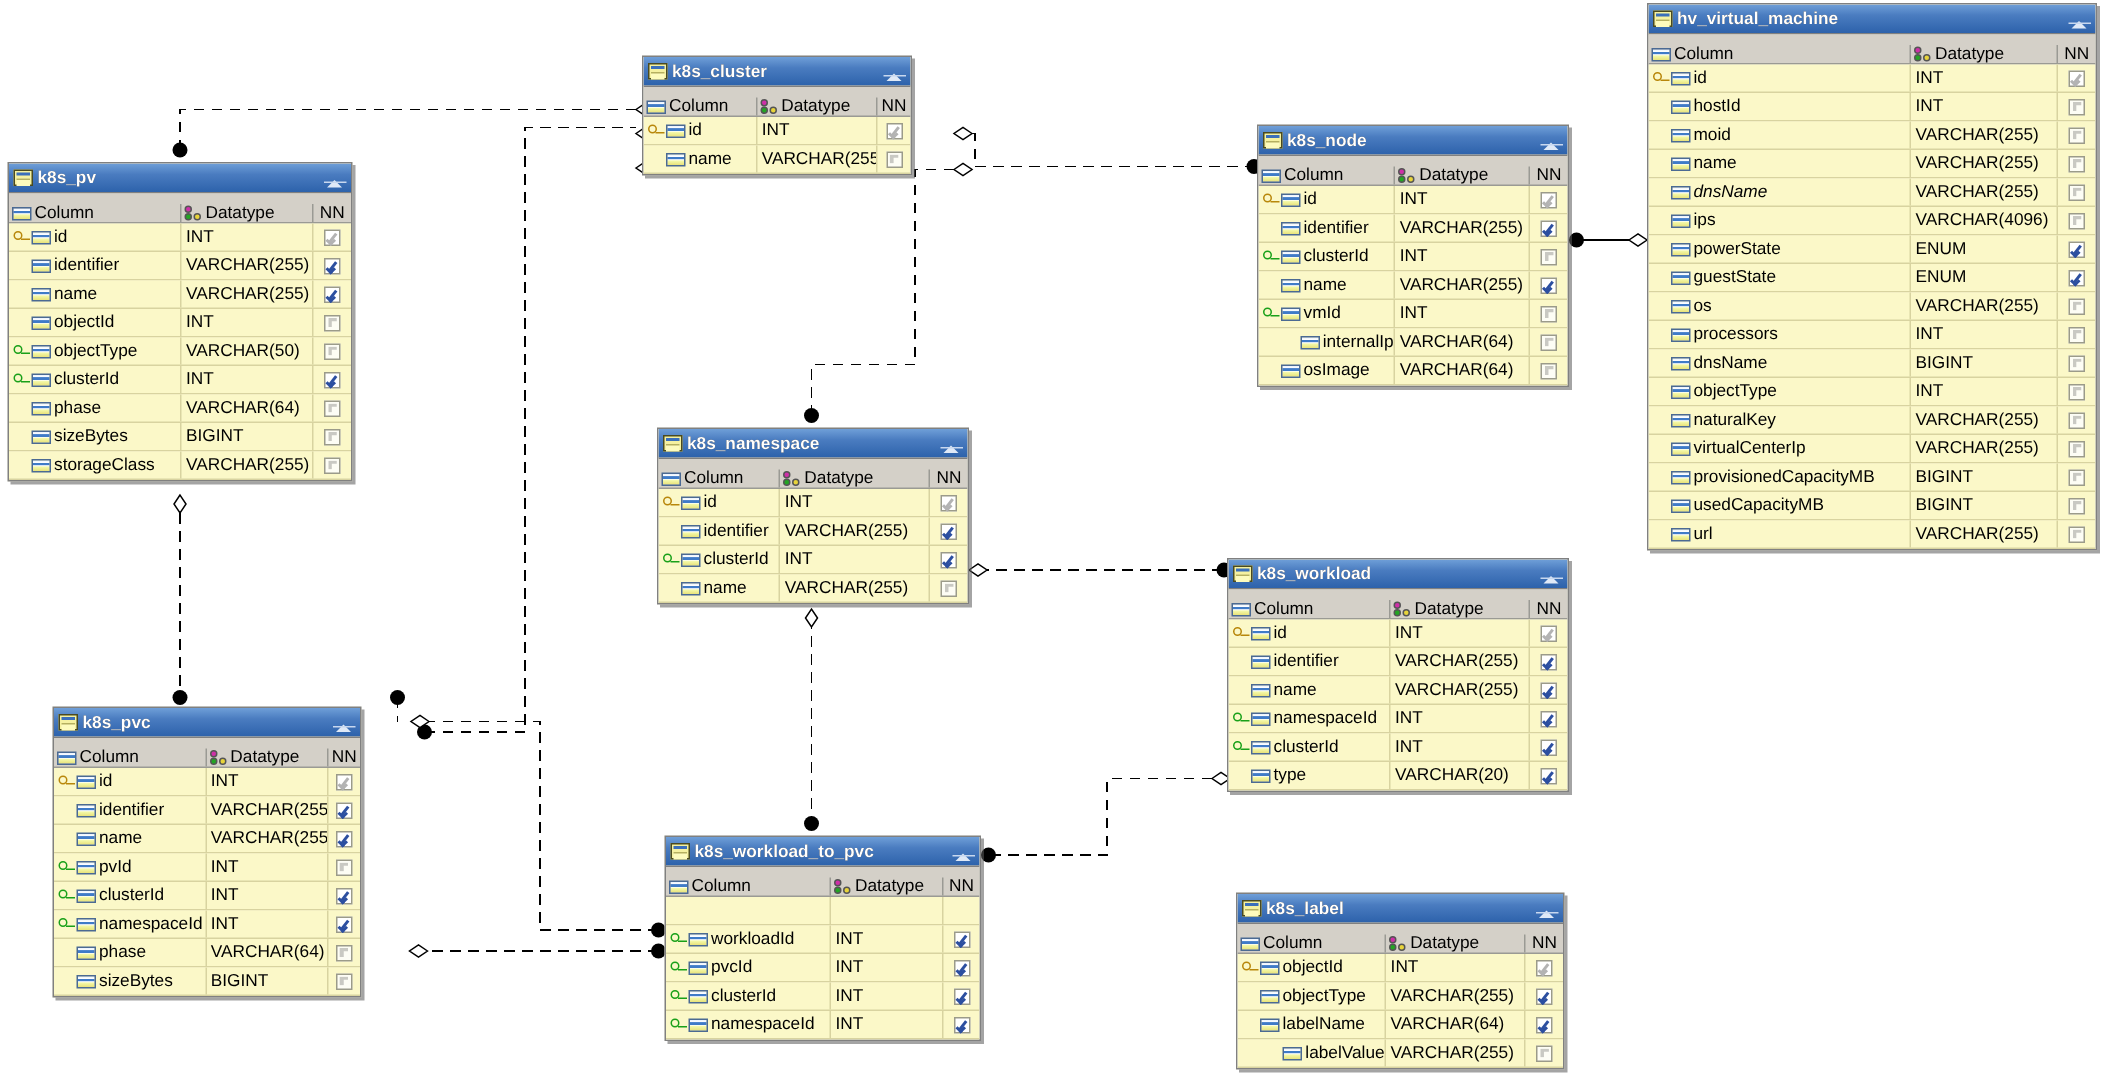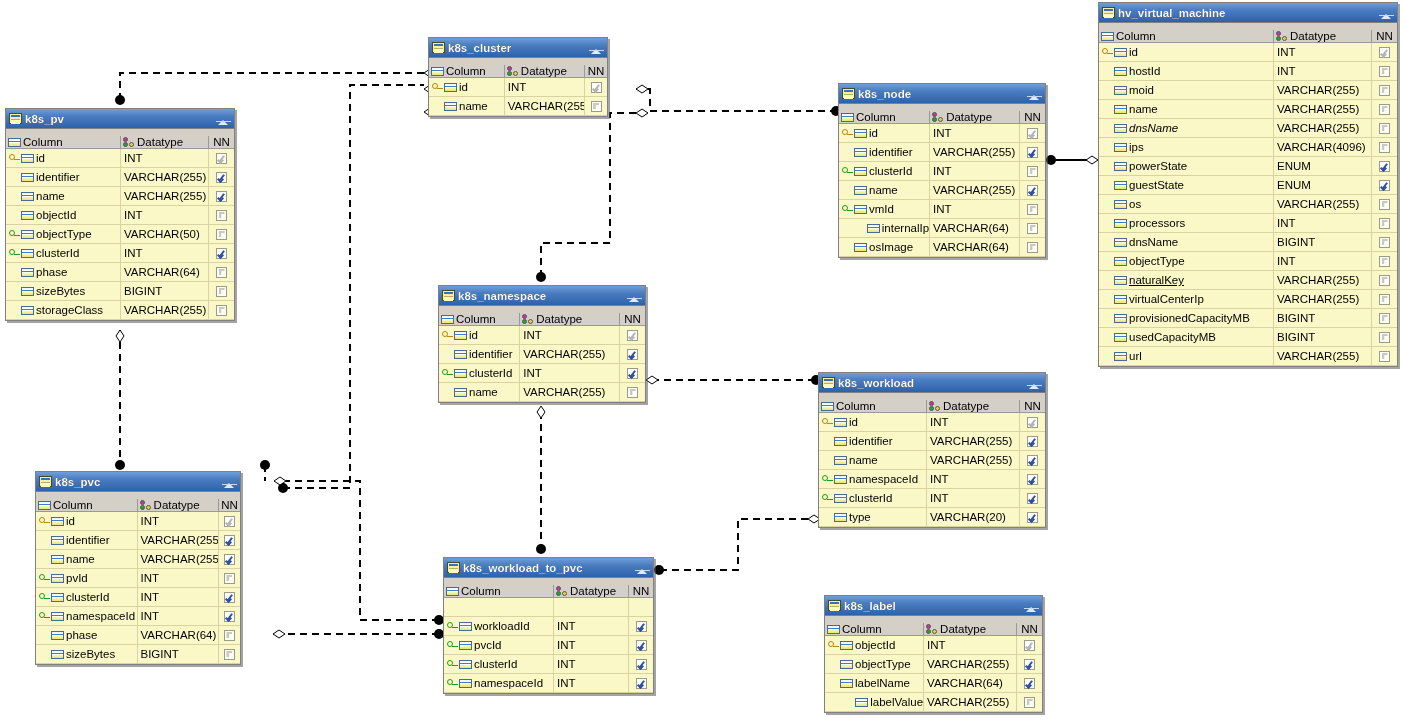--- a/index.html
+++ b/index.html
@@ -664,21 +664,21 @@
             <span>objectType</span>
           </div>
           <div class="c-type" style="width: 98px;">
             <span>INT</span>
           </div>
           <div class="c-nn" style="width: 25px;">
             <span class="cb off"></span>
           </div>
         </div>
         <div class="row">
-          <div class="c-name" style="width: 175px; text-decoration: underline;">
+          <div class="c-name" style="width: 175px;">
             <span class="keyslot"></span>
             <span class="ico-col"></span>
             <span>naturalKey</span>
           </div>
           <div class="c-type" style="width: 98px;">
             <span>VARCHAR(255)</span>
           </div>
           <div class="c-nn" style="width: 25px;">
             <span class="cb off"></span>
           </div>

